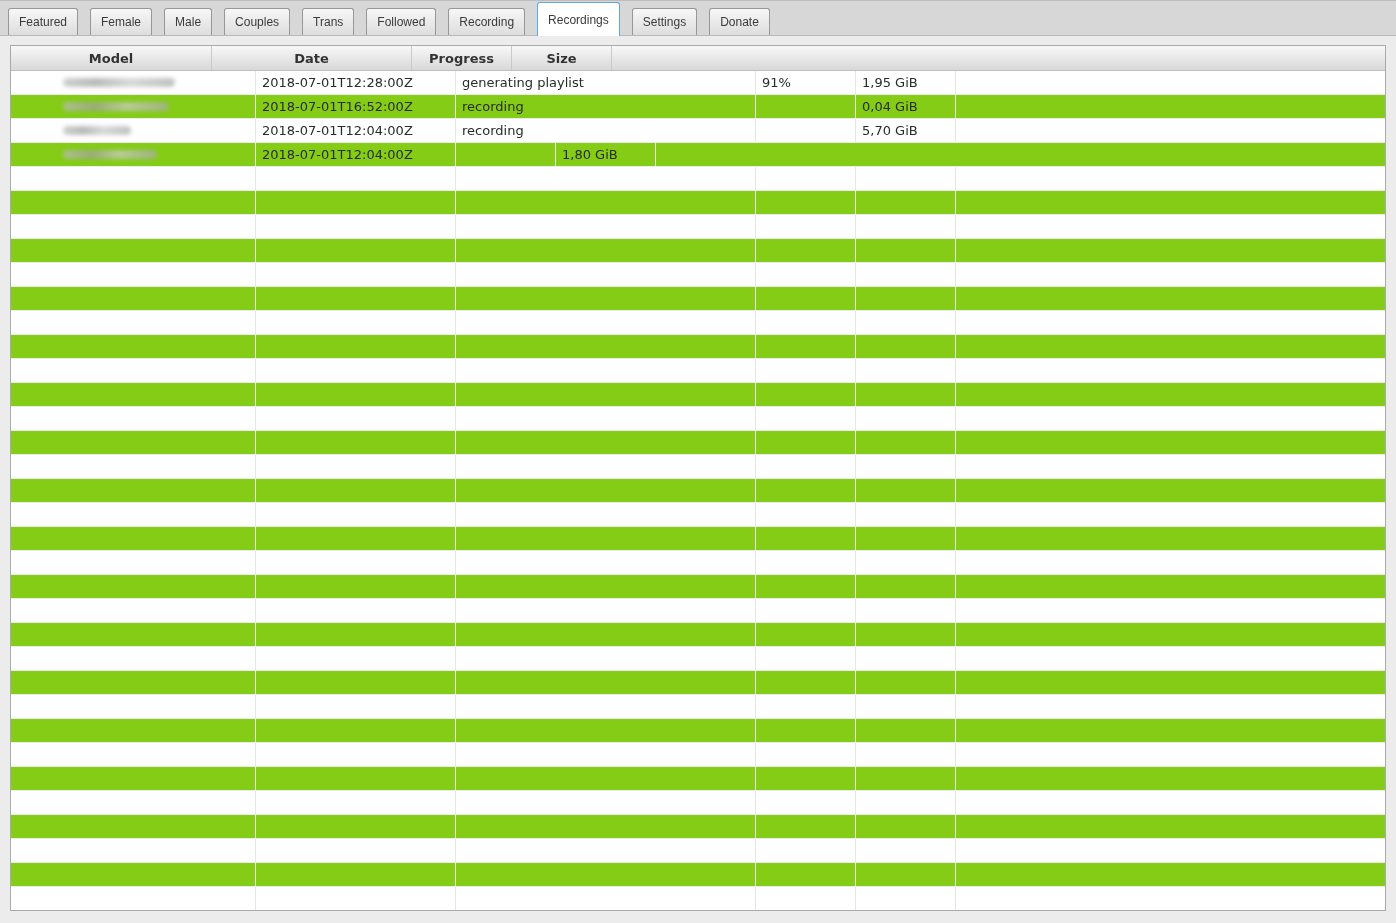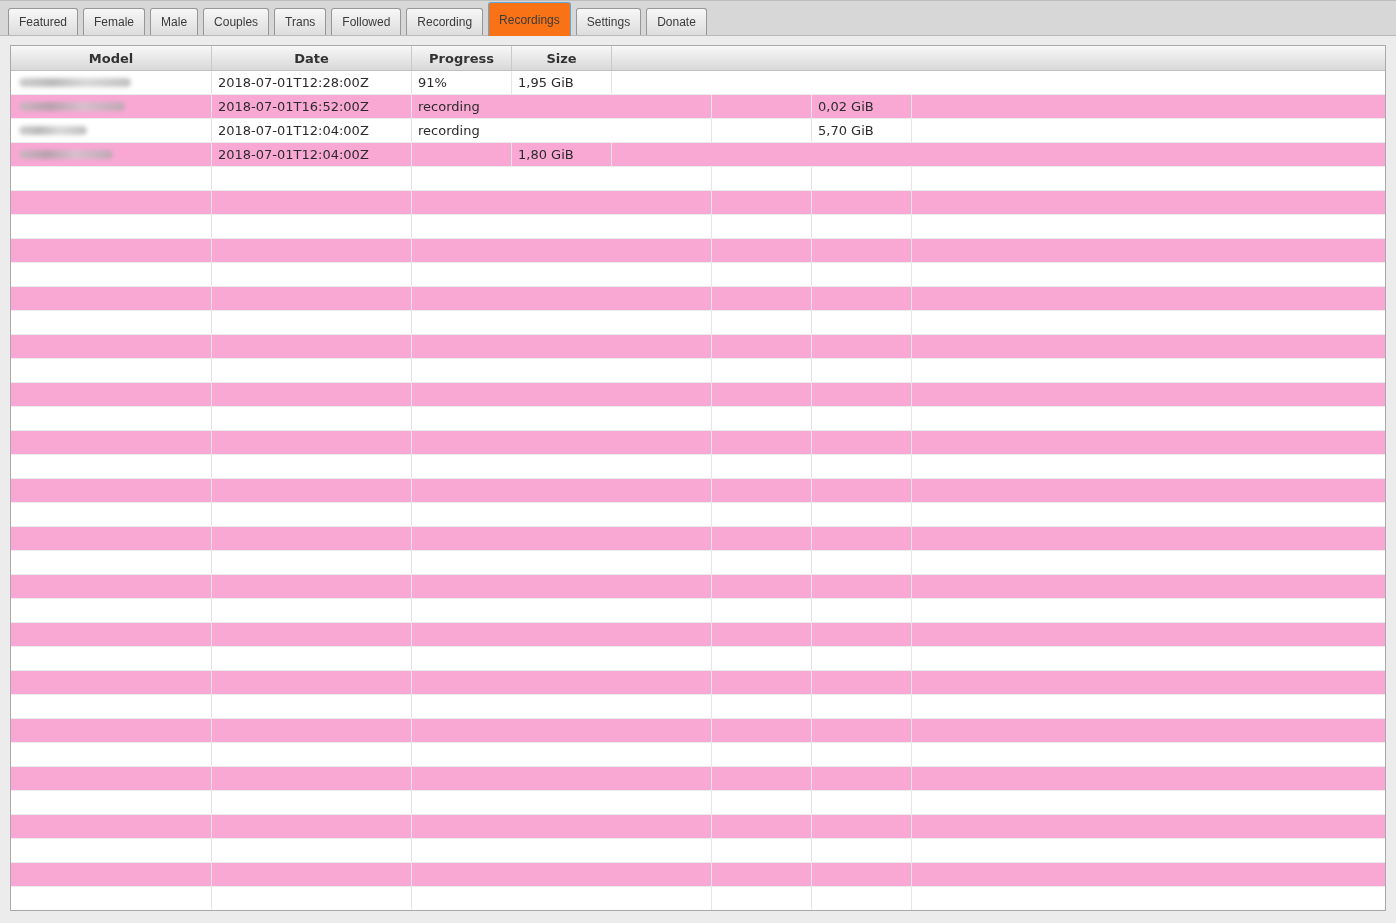--- a/index.html
+++ b/index.html
@@ -30,28 +30,28 @@
   .tab {
     appearance: none;
     font-family: "Liberation Sans", sans-serif;
     font-size: 12px;
     color: #3b3b3b;
     background: linear-gradient(#f7f7f7, #dddddd);
     border: 1px solid #979797;
     border-bottom: none;
     border-radius: 3px 3px 0 0;
     padding: 0 10px;
-    margin-right: 5px;
+    margin-right: 12px;
     height: 27px;
     line-height: 25px;
     cursor: pointer;
     white-space: nowrap;
   }
   .tab.active {
-    background: #f97316;
+    background: #ffffff;
     border: 1px solid #5fa8dd;
     border-bottom: none;
     height: 34px;
     line-height: 32px;
     margin-bottom: -1px;
     position: relative;
     z-index: 2;
   }
   
   .table {
@@ -84,22 +84,23 @@
   .col-date     { width: 200px; }
   .col-status   { width: 300px; }
   .col-progress { width: 100px; }
   .col-size     { width: 100px; text-align: center; }
   .col-filler   { flex: 1; border-right: none !important; }
   .tr {
     display: flex;
     height: 24px;
     border-bottom: 1px solid #ececec;
     background: #ffffff;
-  }
-  .tr.alt { background: #f9a8d4; }
+    padding-left: 44px;
+  }
+  .tr.alt { background: #84cc16; }
   .td {
     font-size: 13px;
     color: #2b2b2b;
     display: flex;
     align-items: center;
     padding-left: 6px;
     border-right: 1px solid #e6e6e6;
     overflow: hidden;
     white-space: nowrap;
   }
@@ -136,32 +137,33 @@
         <div class="th col-progress">Progress</div>
         <div class="th col-size">Size</div>
         <div class="th col-filler"></div>
       </div>
     <div id="tbody">
         <div class="tr">
           <div class="td col-model">
             <span class="smudge" style="width: 112px;"></span>
           </div>
           <div class="td col-date">2018-07-01T12:28:00Z</div>
+          <div class="td col-status">generating playlist</div>
           <div class="td col-progress">91%</div>
           <div class="td col-size">1,95 GiB</div>
           <div class="td col-filler"></div>
         </div>
         <div class="tr alt">
           <div class="td col-model">
             <span class="smudge" style="width: 106px;"></span>
           </div>
           <div class="td col-date">2018-07-01T16:52:00Z</div>
           <div class="td col-status">recording</div>
           <div class="td col-progress"></div>
-          <div class="td col-size">0,02 GiB</div>
+          <div class="td col-size">0,04 GiB</div>
           <div class="td col-filler"></div>
         </div>
         <div class="tr">
           <div class="td col-model">
             <span class="smudge" style="width: 68px;"></span>
           </div>
           <div class="td col-date">2018-07-01T12:04:00Z</div>
           <div class="td col-status">recording</div>
           <div class="td col-progress"></div>
           <div class="td col-size">5,70 GiB</div>

